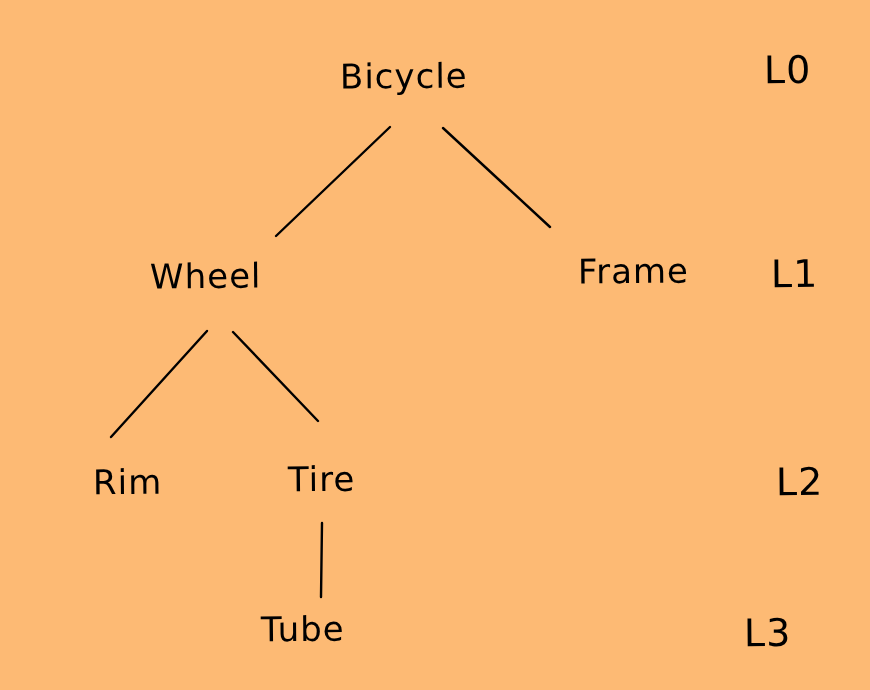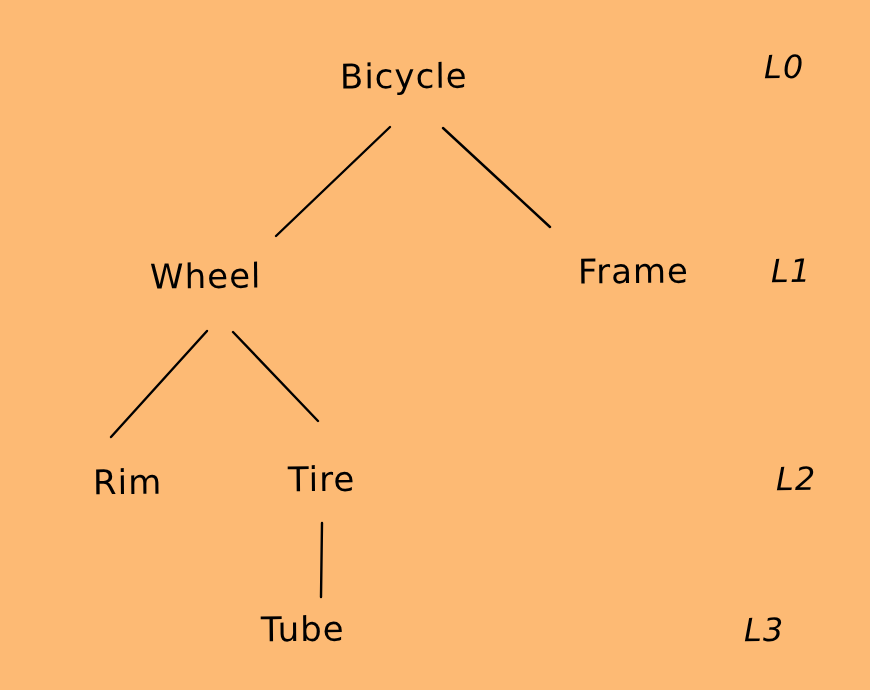--- a/index.html
+++ b/index.html
@@ -32,26 +32,25 @@
   .node-label {
     position: absolute;
     font-size: 34px;
     line-height: 1.1;
     white-space: nowrap;
     letter-spacing: 1px;
     transform: rotate(-0.5deg);
   }
   .level-label {
     position: absolute;
-    font-size: 32px;
+    font-size: 38px;
     line-height: 1.1;
     white-space: nowrap;
     letter-spacing: 1px;
     transform: rotate(-0.5deg);
-    font-style: italic;
   }
   
   .pos-bicycle { left: 340px; top: 58px; }
   .pos-wheel   { left: 150px; top: 258px; }
   .pos-frame   { left: 578px; top: 253px; }
   .pos-rim     { left: 93px;  top: 464px; text-align: center; }
   .pos-tire    { left: 288px; top: 461px; text-align: right; }
   .pos-tube    { left: 261px; top: 611px; }
   
   .pos-l0 { left: 764px; top: 50px; }

